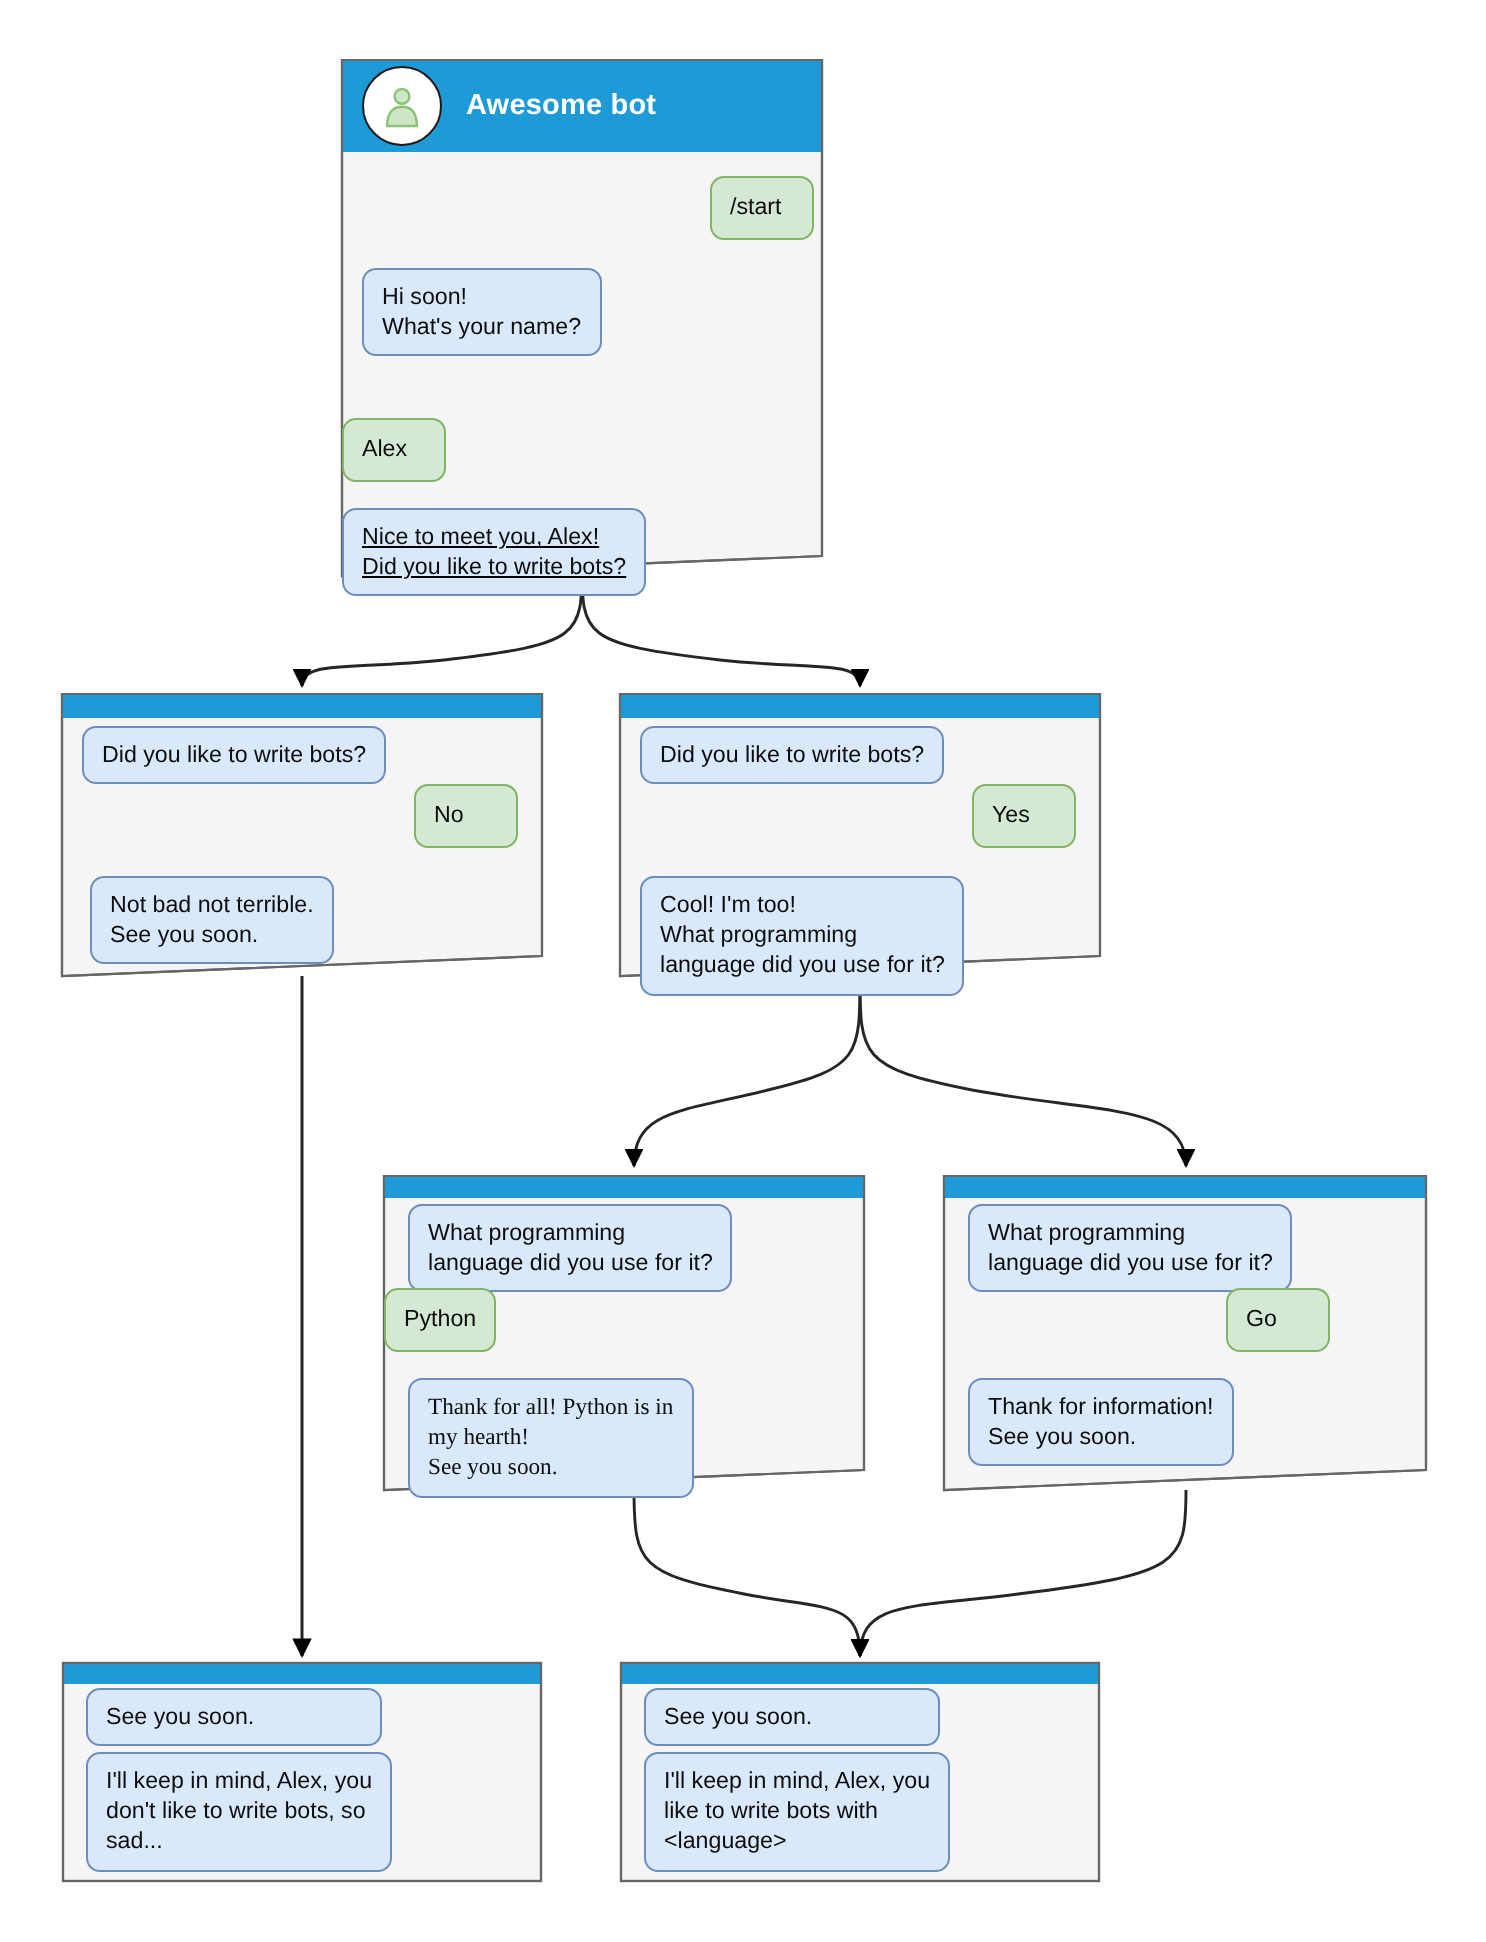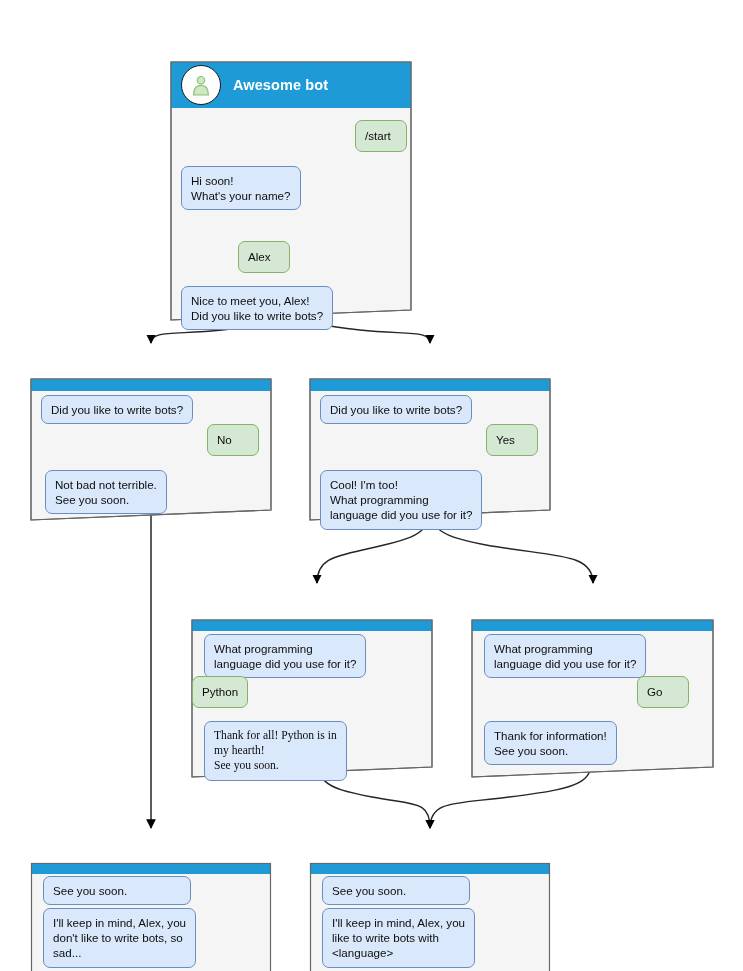--- a/index.html
+++ b/index.html
@@ -6,21 +6,21 @@
   html,body{margin:0;padding:0;background:#ffffff;}
   body{
     font-family:"Liberation Sans", sans-serif;
     width:743px;height:971px;position:relative;overflow:hidden;
     -webkit-font-smoothing:antialiased;
   }
   #stage{position:absolute;left:0;top:0;width:743px;height:971px;}
   #edges{position:absolute;left:0;top:0;width:743px;height:971px;pointer-events:none;}
 
   
-  .node{position:absolute;margin-top:32px;}
+  .node{position:absolute;}
   .node .outline{position:absolute;left:0;top:0;width:100%;height:100%;
     overflow:visible;}
 
   
   .titlebar{
     position:absolute;left:0;top:0;display:flex;align-items:center;
     width:100%;box-sizing:border-box;padding-left:10px;
   }
   .avatar{
     width:38px;height:38px;border-radius:50%;
@@ -90,24 +90,24 @@
     </div>
 
     <div class="bubbles" style="top:46px;">
       <div class="row" style="left:0;top:12px;width:240px;justify-content:flex-end;padding-right:4px;box-sizing:border-box;">
         <div class="bubble user" style="min-width:52px;min-height:32px;display:flex;align-items:center;">/start</div>
       </div>
       <div class="row" style="left:10px;top:58px;">
         <div class="bubble bot">Hi soon!
 What's your name?</div>
       </div>
-      <div class="row" style="left:0;top:133px;width:204px;justify-content:center;padding-right:18px;box-sizing:border-box;">
+      <div class="row" style="left:0;top:133px;width:204px;justify-content:flex-start;padding-right:18px;box-sizing:border-box;">
         <div class="bubble user" style="min-width:52px;min-height:32px;display:flex;align-items:center;">Alex</div>
       </div>
-      <div class="row" style="left:10px;top:178px;">
+      <div class="row" style="left:0;top:178px;text-decoration:underline;">
         <div class="bubble bot">Nice to meet you, Alex!
 Did you like to write bots?</div>
       </div>
     </div>
   </div>
 
   <div class="node" style="left:31px;top:347px;width:240px;height:141px;">
     <svg class="outline" viewBox="0 0 240 141" preserveAspectRatio="none">
       <polygon points="0,0 240,0 240,131 0,141" fill="#f5f5f5" stroke="#666666" stroke-width="1.1"></polygon>
       <rect x="0" y="0" width="240" height="12" fill="#1e9ad6"></rect>
@@ -174,21 +174,21 @@
     <svg class="outline" viewBox="0 0 241 157" preserveAspectRatio="none">
       <polygon points="0,0 241,0 241,147 0,157" fill="#f5f5f5" stroke="#666666" stroke-width="1.1"></polygon>
       <rect x="0" y="0" width="241" height="11" fill="#1e9ad6"></rect>
       <polygon points="0,0 241,0 241,147 0,157" fill="none" stroke="#666666" stroke-width="1.1"></polygon>
     </svg>
     <div class="bubbles" style="top:11px;">
       <div class="row" style="left:12px;top:3px;">
         <div class="bubble bot">What programming
 language did you use for it?</div>
       </div>
-      <div class="row" style="left:0;top:45px;width:241px;justify-content:flex-end;padding-right:24px;box-sizing:border-box;">
+      <div class="row" style="left:0;top:45px;width:241px;justify-content:flex-end;padding-right:48px;box-sizing:border-box;">
         <div class="bubble user" style="min-width:52px;min-height:32px;display:flex;align-items:center;">Go</div>
       </div>
       <div class="row" style="left:12px;top:90px;">
         <div class="bubble bot">Thank for information!
 See you soon.</div>
       </div>
     </div>
   </div>
 
   <div class="node" style="left:31px;top:831px;width:240px;height:110px;">

